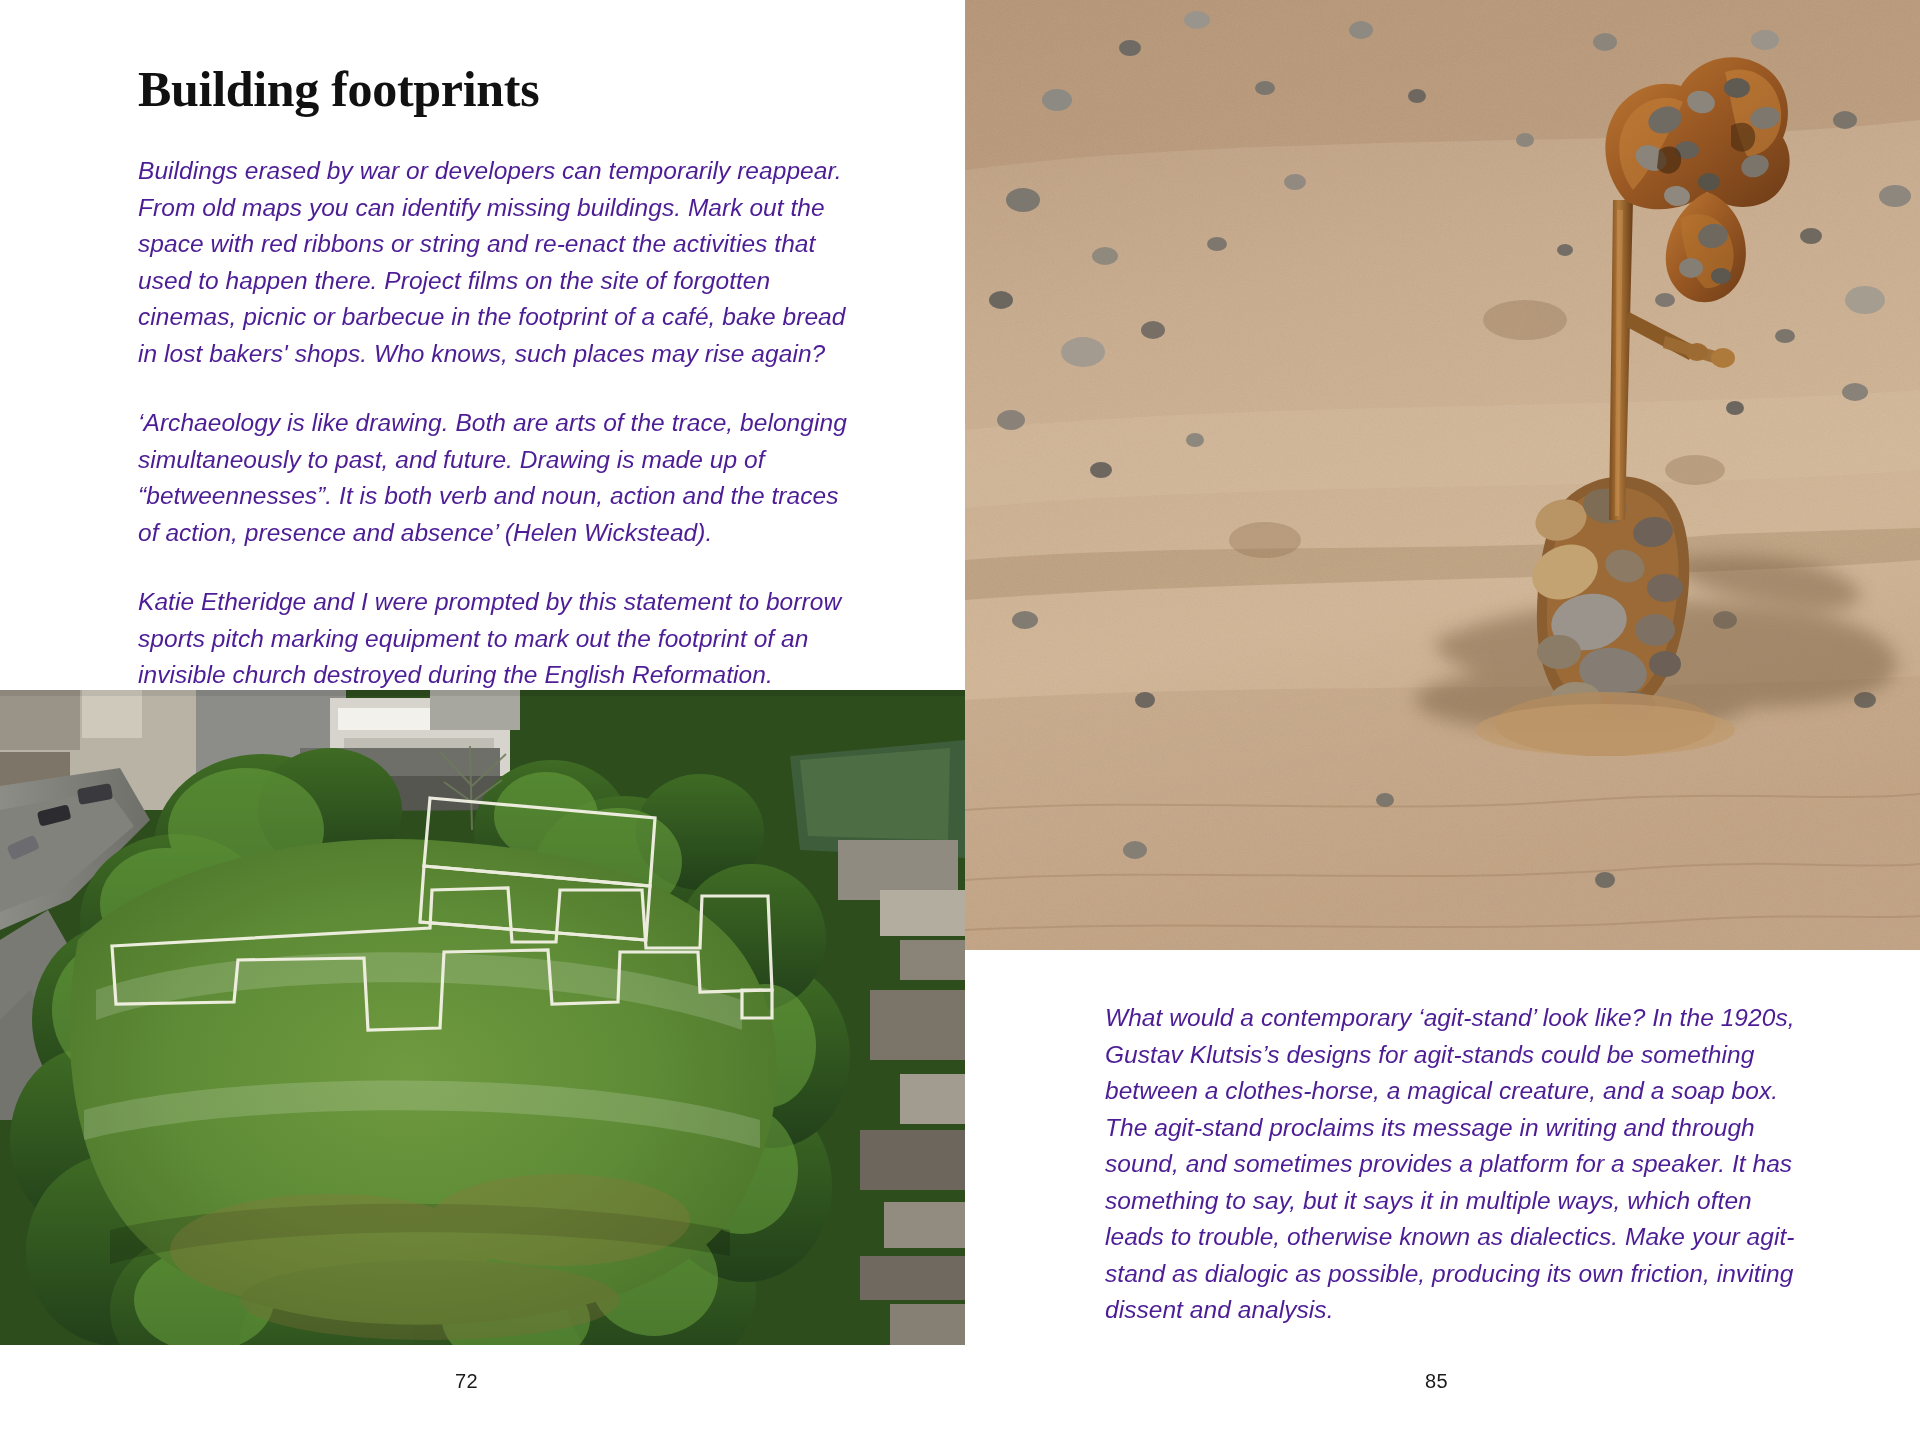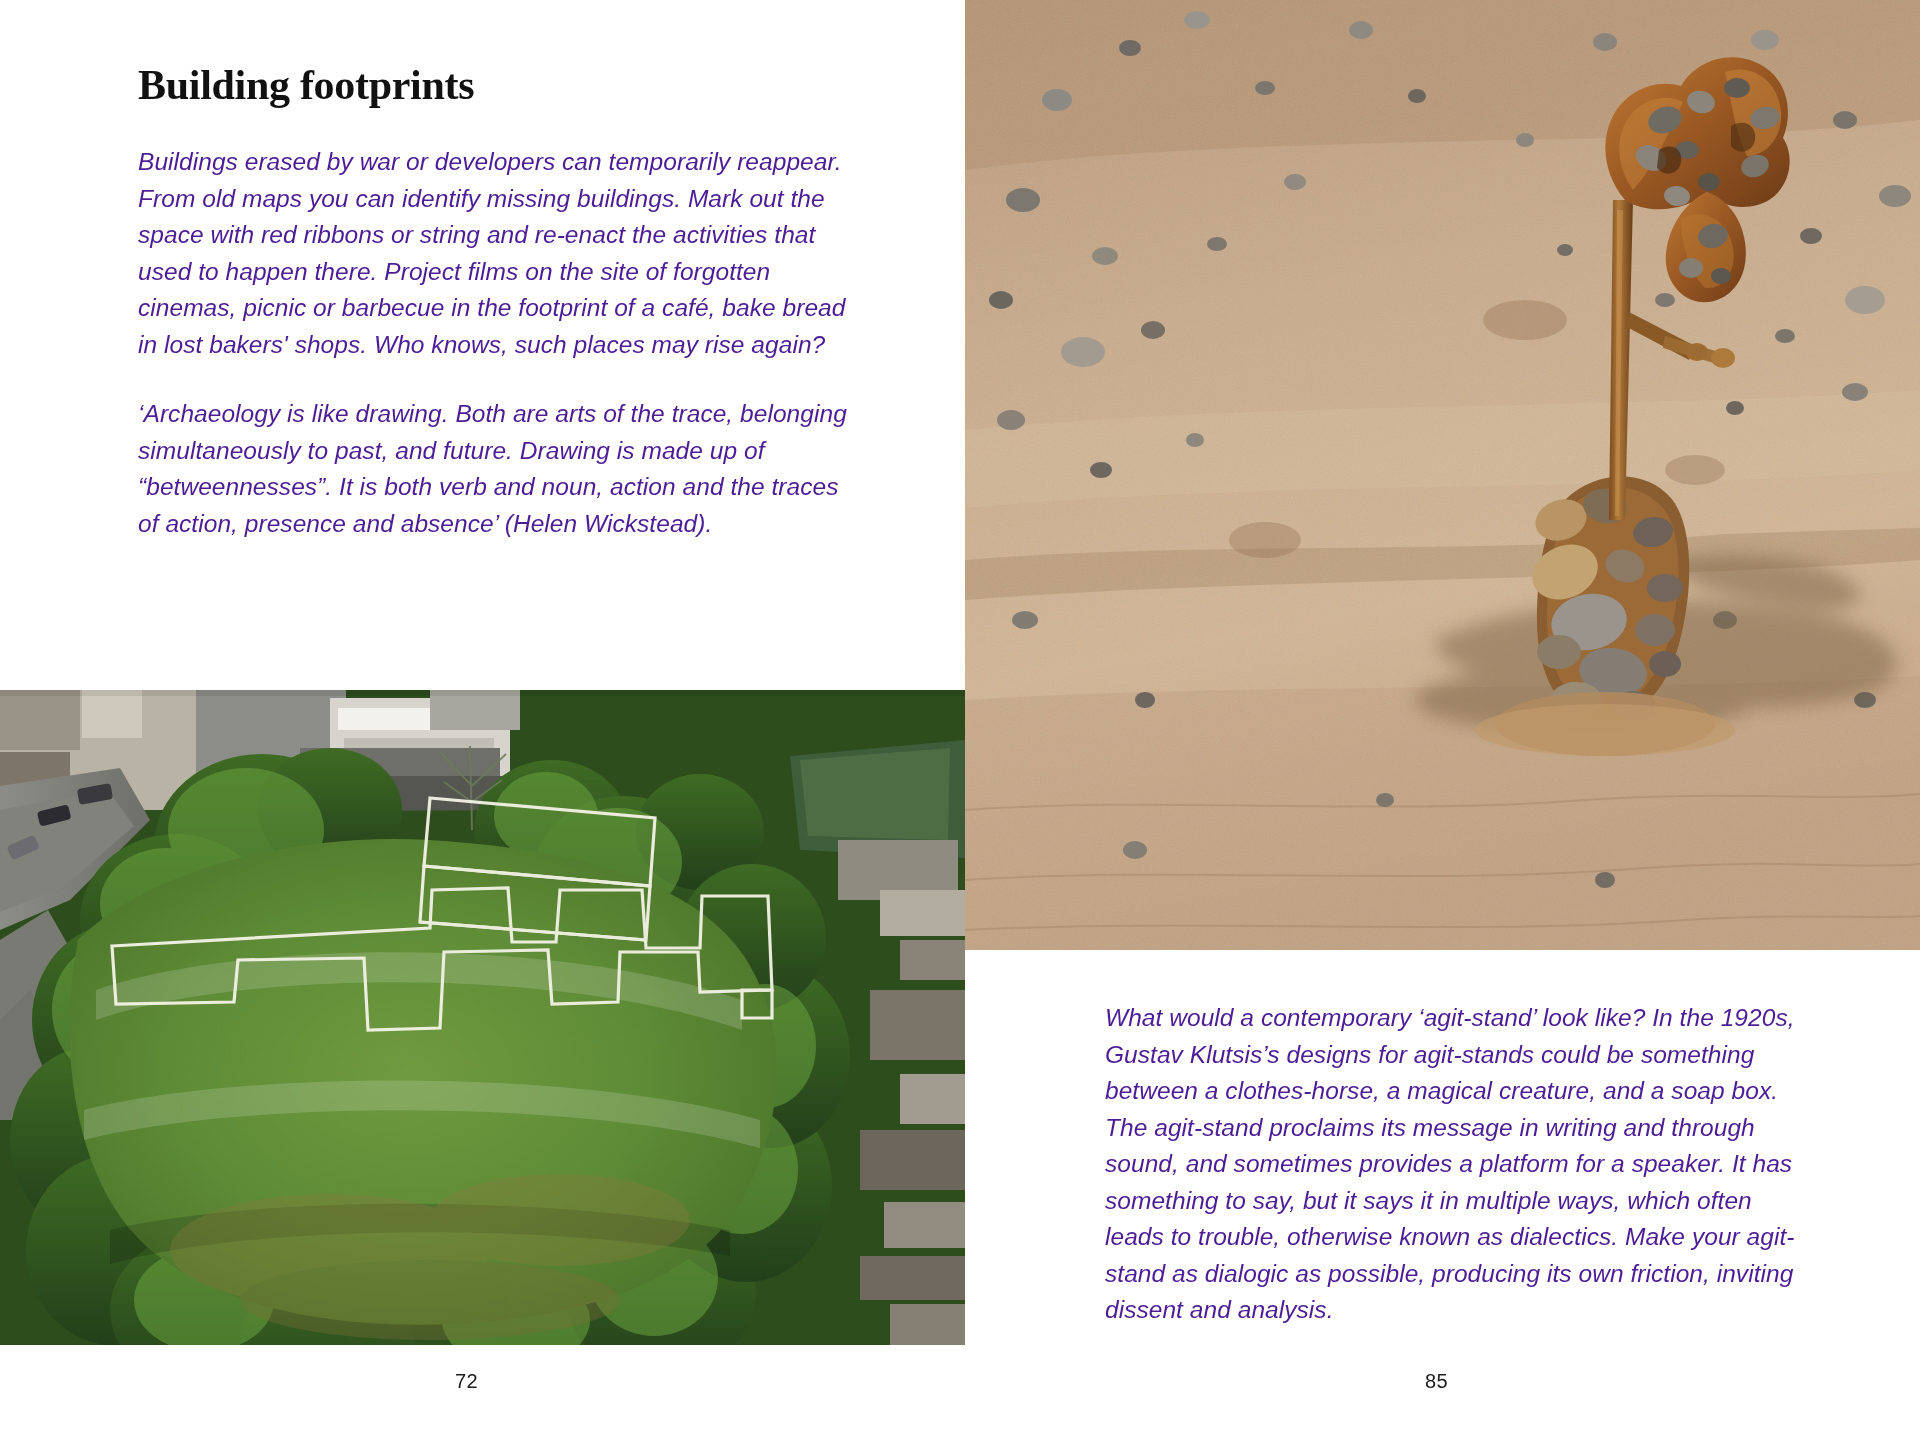--- a/index.html
+++ b/index.html
@@ -16,21 +16,21 @@
   
   .page-left  { position:absolute; left:0;   top:0; width:965px;  height:1440px; background:#fff; }
   .page-right { position:absolute; left:965px; top:0; width:955px; height:1440px; background:#fff; }
 
   .text-col-left {
     position:absolute; left:138px; top:62px; width:715px;
   }
   .heading {
     font-family:"Liberation Serif", serif;
     font-weight:700;
-    font-size:42px;
+    font-size:50px;
     letter-spacing:-0.3px;
     line-height:1.1;
     color:#111111;
     margin-bottom:36px;
   }
   .body-p {
     font-size:24.5px;
     line-height:36.5px;
     color:#4c1d95;
     letter-spacing:0.05px;
@@ -71,20 +71,21 @@
 
   <div class="page-left">
 
     <div class="text-col-left">
       <h1 class="heading">Building footprints</h1>
 
       <p class="body-p">Buildings erased by war or developers can temporarily reappear. From old maps you can identify missing buildings. Mark out the space with red ribbons or string and re-enact the activities that used to happen there. Project films on the site of forgotten cinemas, picnic or barbecue in the footprint of a café, bake bread in lost bakers' shops. Who knows, such places may rise again?</p>
 
       <p class="body-p">‘Archaeology is like drawing. Both are arts of the trace, belonging simultaneously to past, and future. Drawing is made up of “betweennesses”. It is both verb and noun, action and the traces of action, presence and absence’ (Helen Wickstead).</p>
 
+      <p class="body-p">Katie Etheridge and I were prompted by this statement to borrow sports pitch marking equipment to mark out the footprint of an invisible church destroyed during the English Reformation.</p>
     </div>
 
     <div class="aerial-photo">
       <svg class="aerial-svg" viewBox="0 0 965 655" preserveAspectRatio="none">
         <defs>
           <radialGradient id="grassG" cx="48%" cy="48%" r="62%">
             <stop offset="0%" stop-color="#6f9a40"></stop>
             <stop offset="55%" stop-color="#5e8b36"></stop>
             <stop offset="100%" stop-color="#4a7329"></stop>
           </radialGradient>

